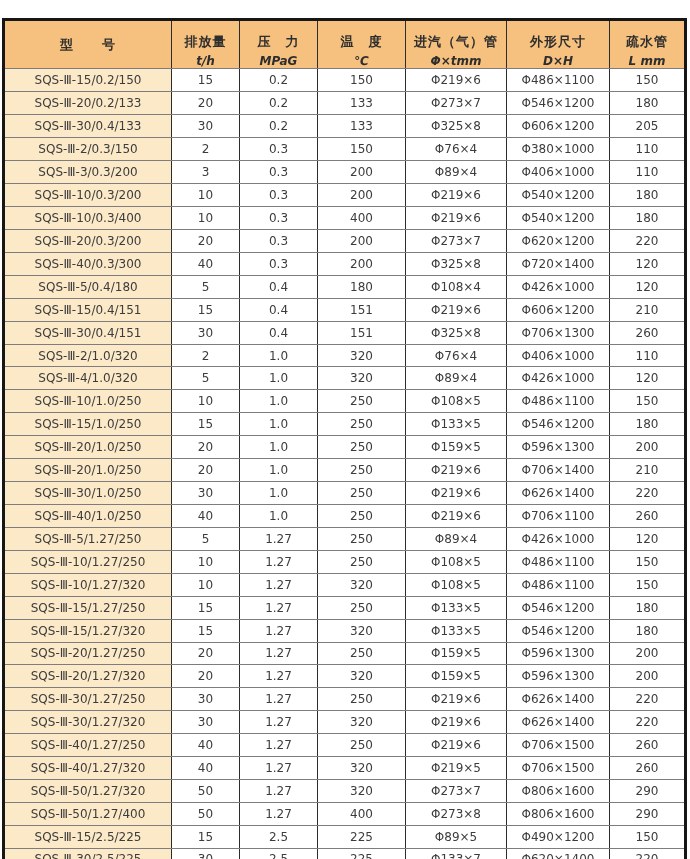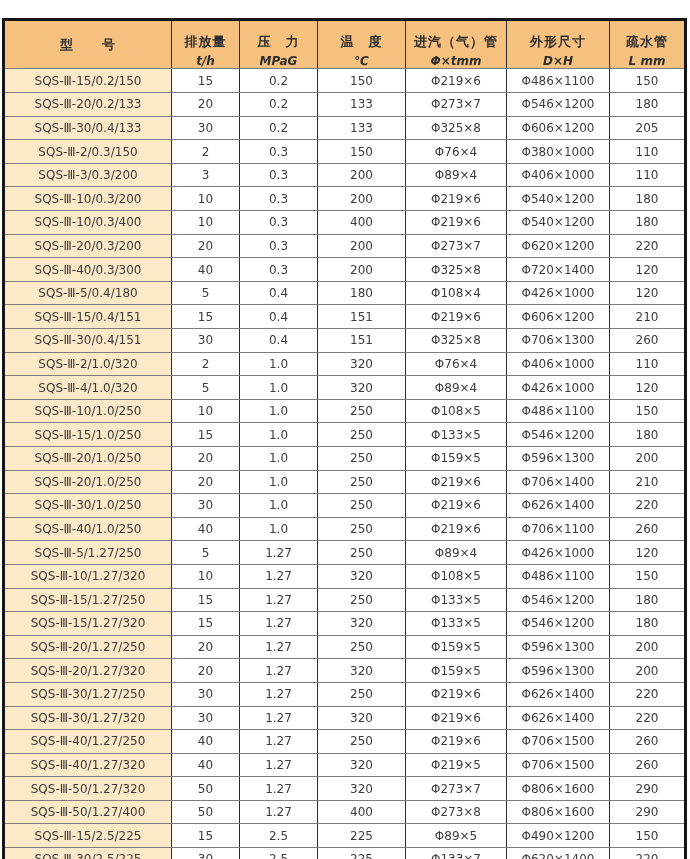--- a/index.html
+++ b/index.html
@@ -300,20 +300,29 @@
         <tr>
           <td class="model-col">SQS-Ⅲ-5/1.27/250</td>
           <td>5</td>
           <td>1.27</td>
           <td>250</td>
           <td>Φ89×4</td>
           <td>Φ426×1000</td>
           <td>120</td>
         </tr>
         <tr>
+          <td class="model-col">SQS-Ⅲ-10/1.27/250</td>
+          <td>10</td>
+          <td>1.27</td>
+          <td>250</td>
+          <td>Φ108×5</td>
+          <td>Φ486×1100</td>
+          <td>150</td>
+        </tr>
+        <tr>
           <td class="model-col">SQS-Ⅲ-10/1.27/320</td>
           <td>10</td>
           <td>1.27</td>
           <td>320</td>
           <td>Φ108×5</td>
           <td>Φ486×1100</td>
           <td>150</td>
         </tr>
         <tr>
           <td class="model-col">SQS-Ⅲ-15/1.27/250</td>

